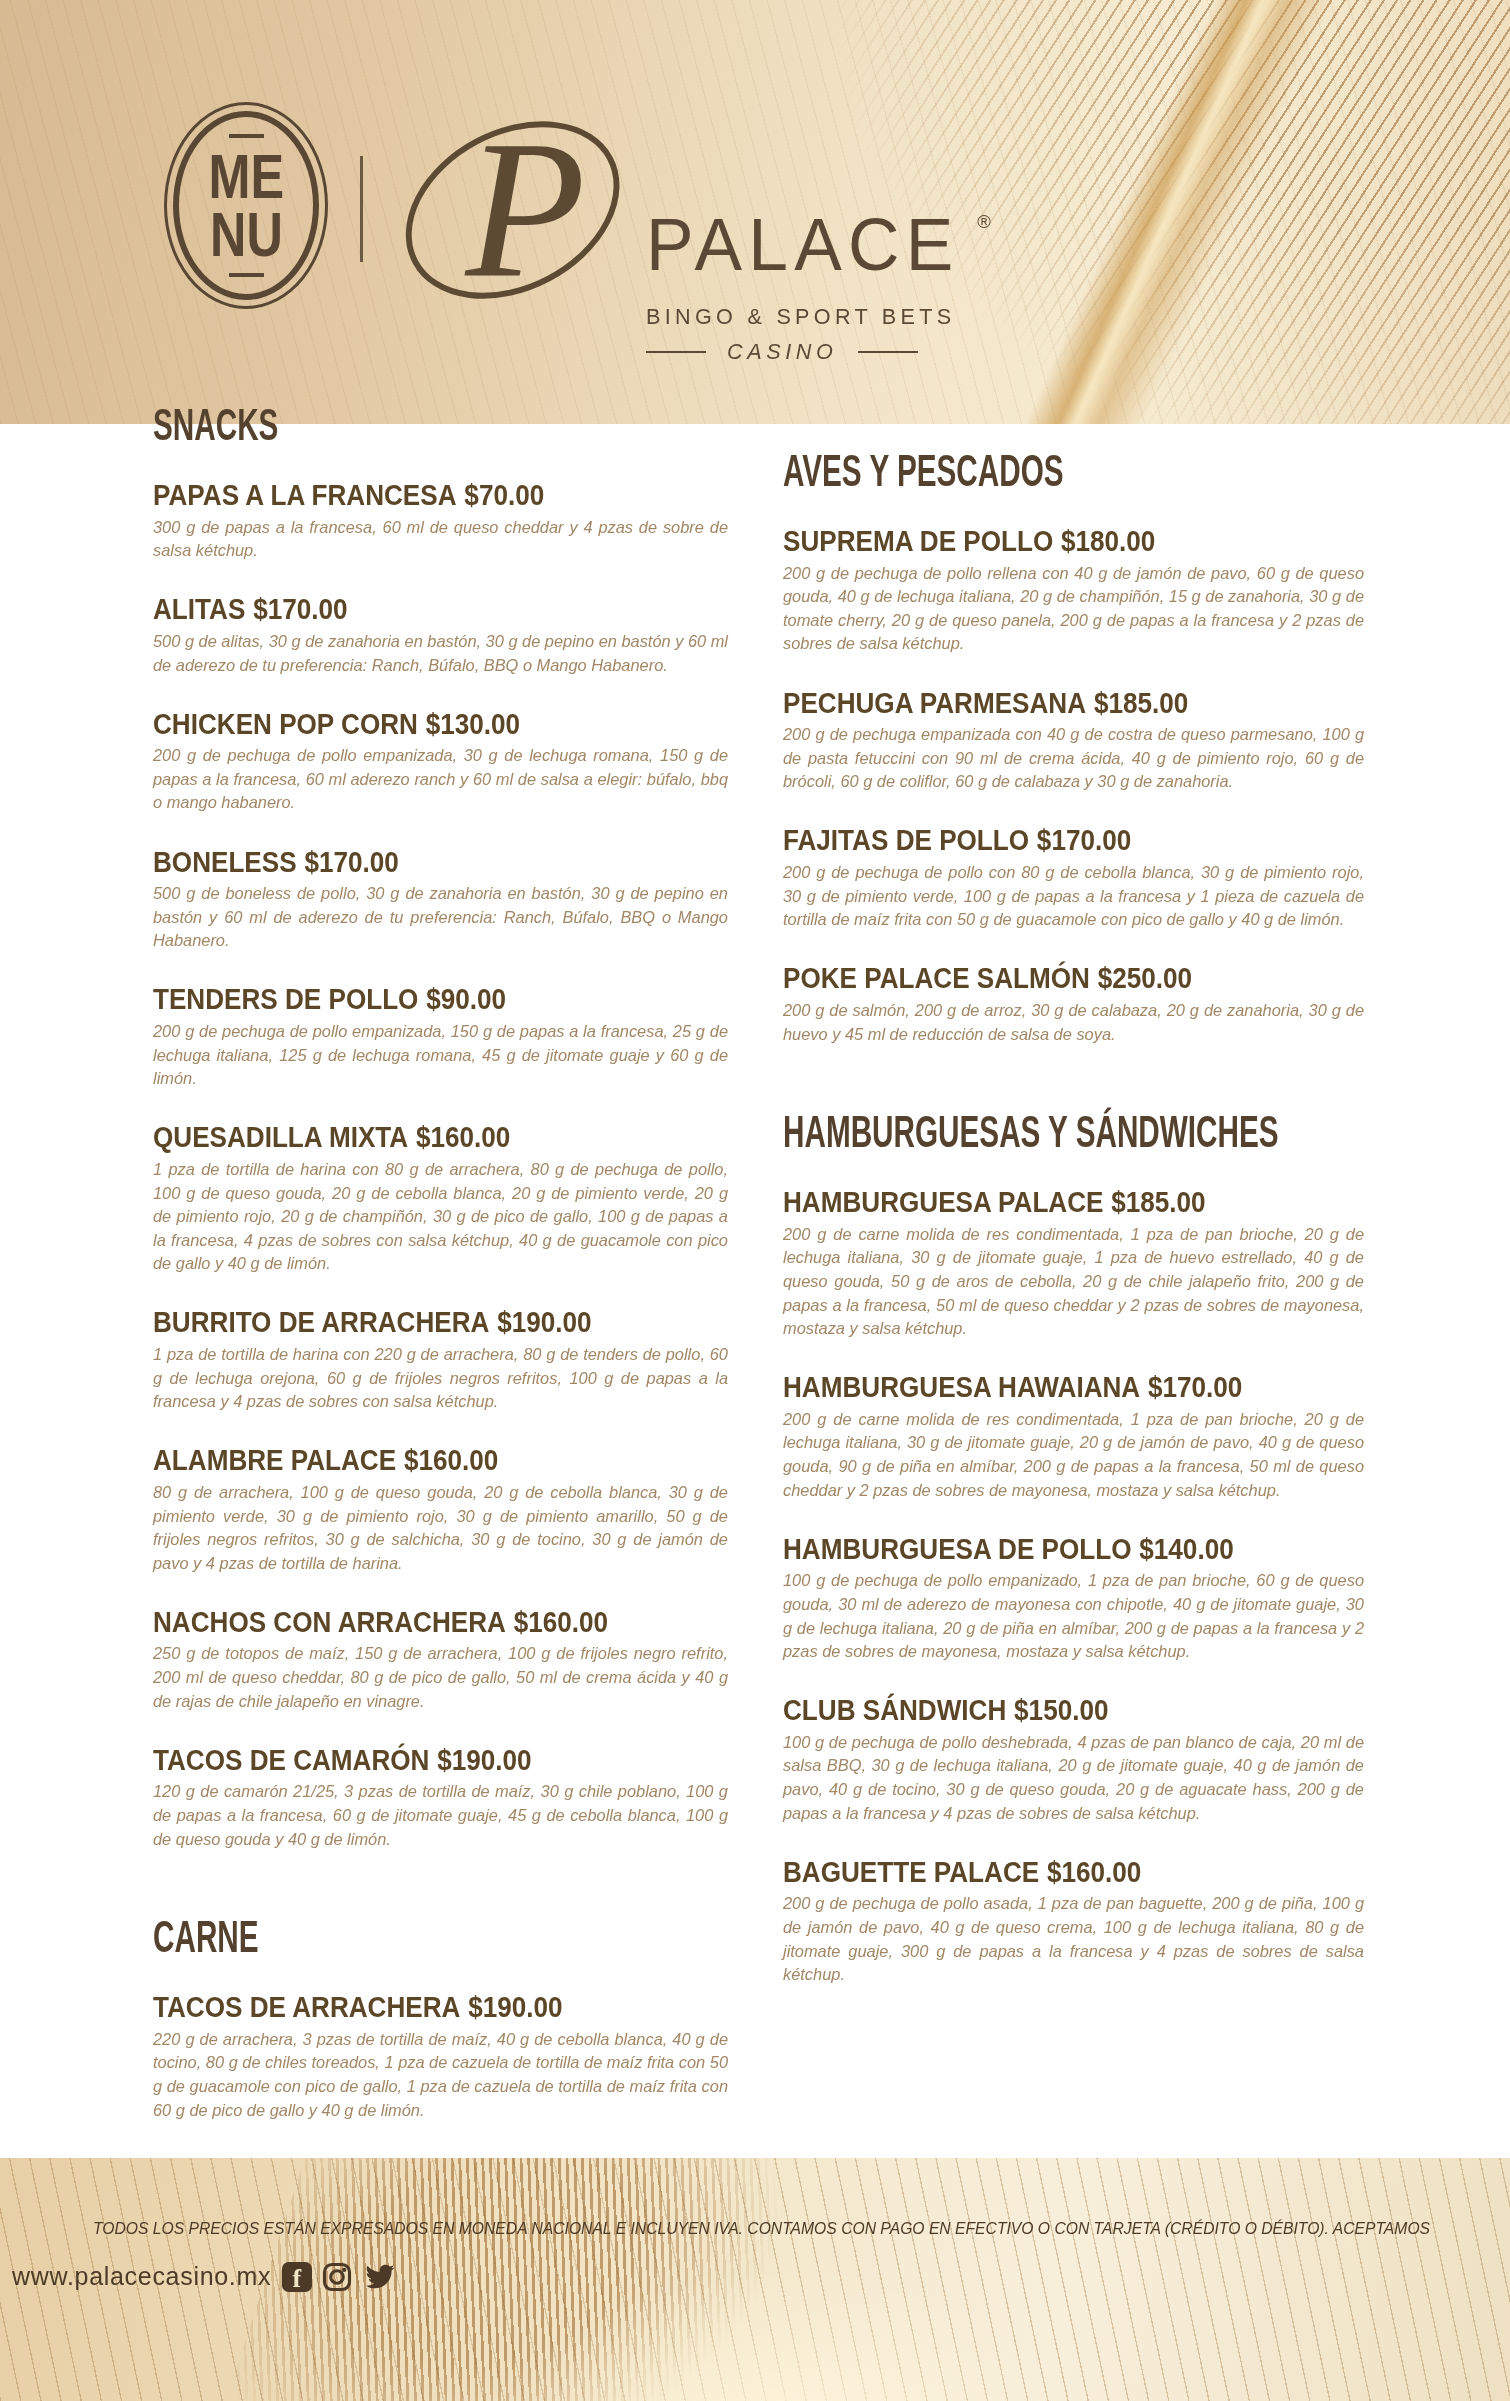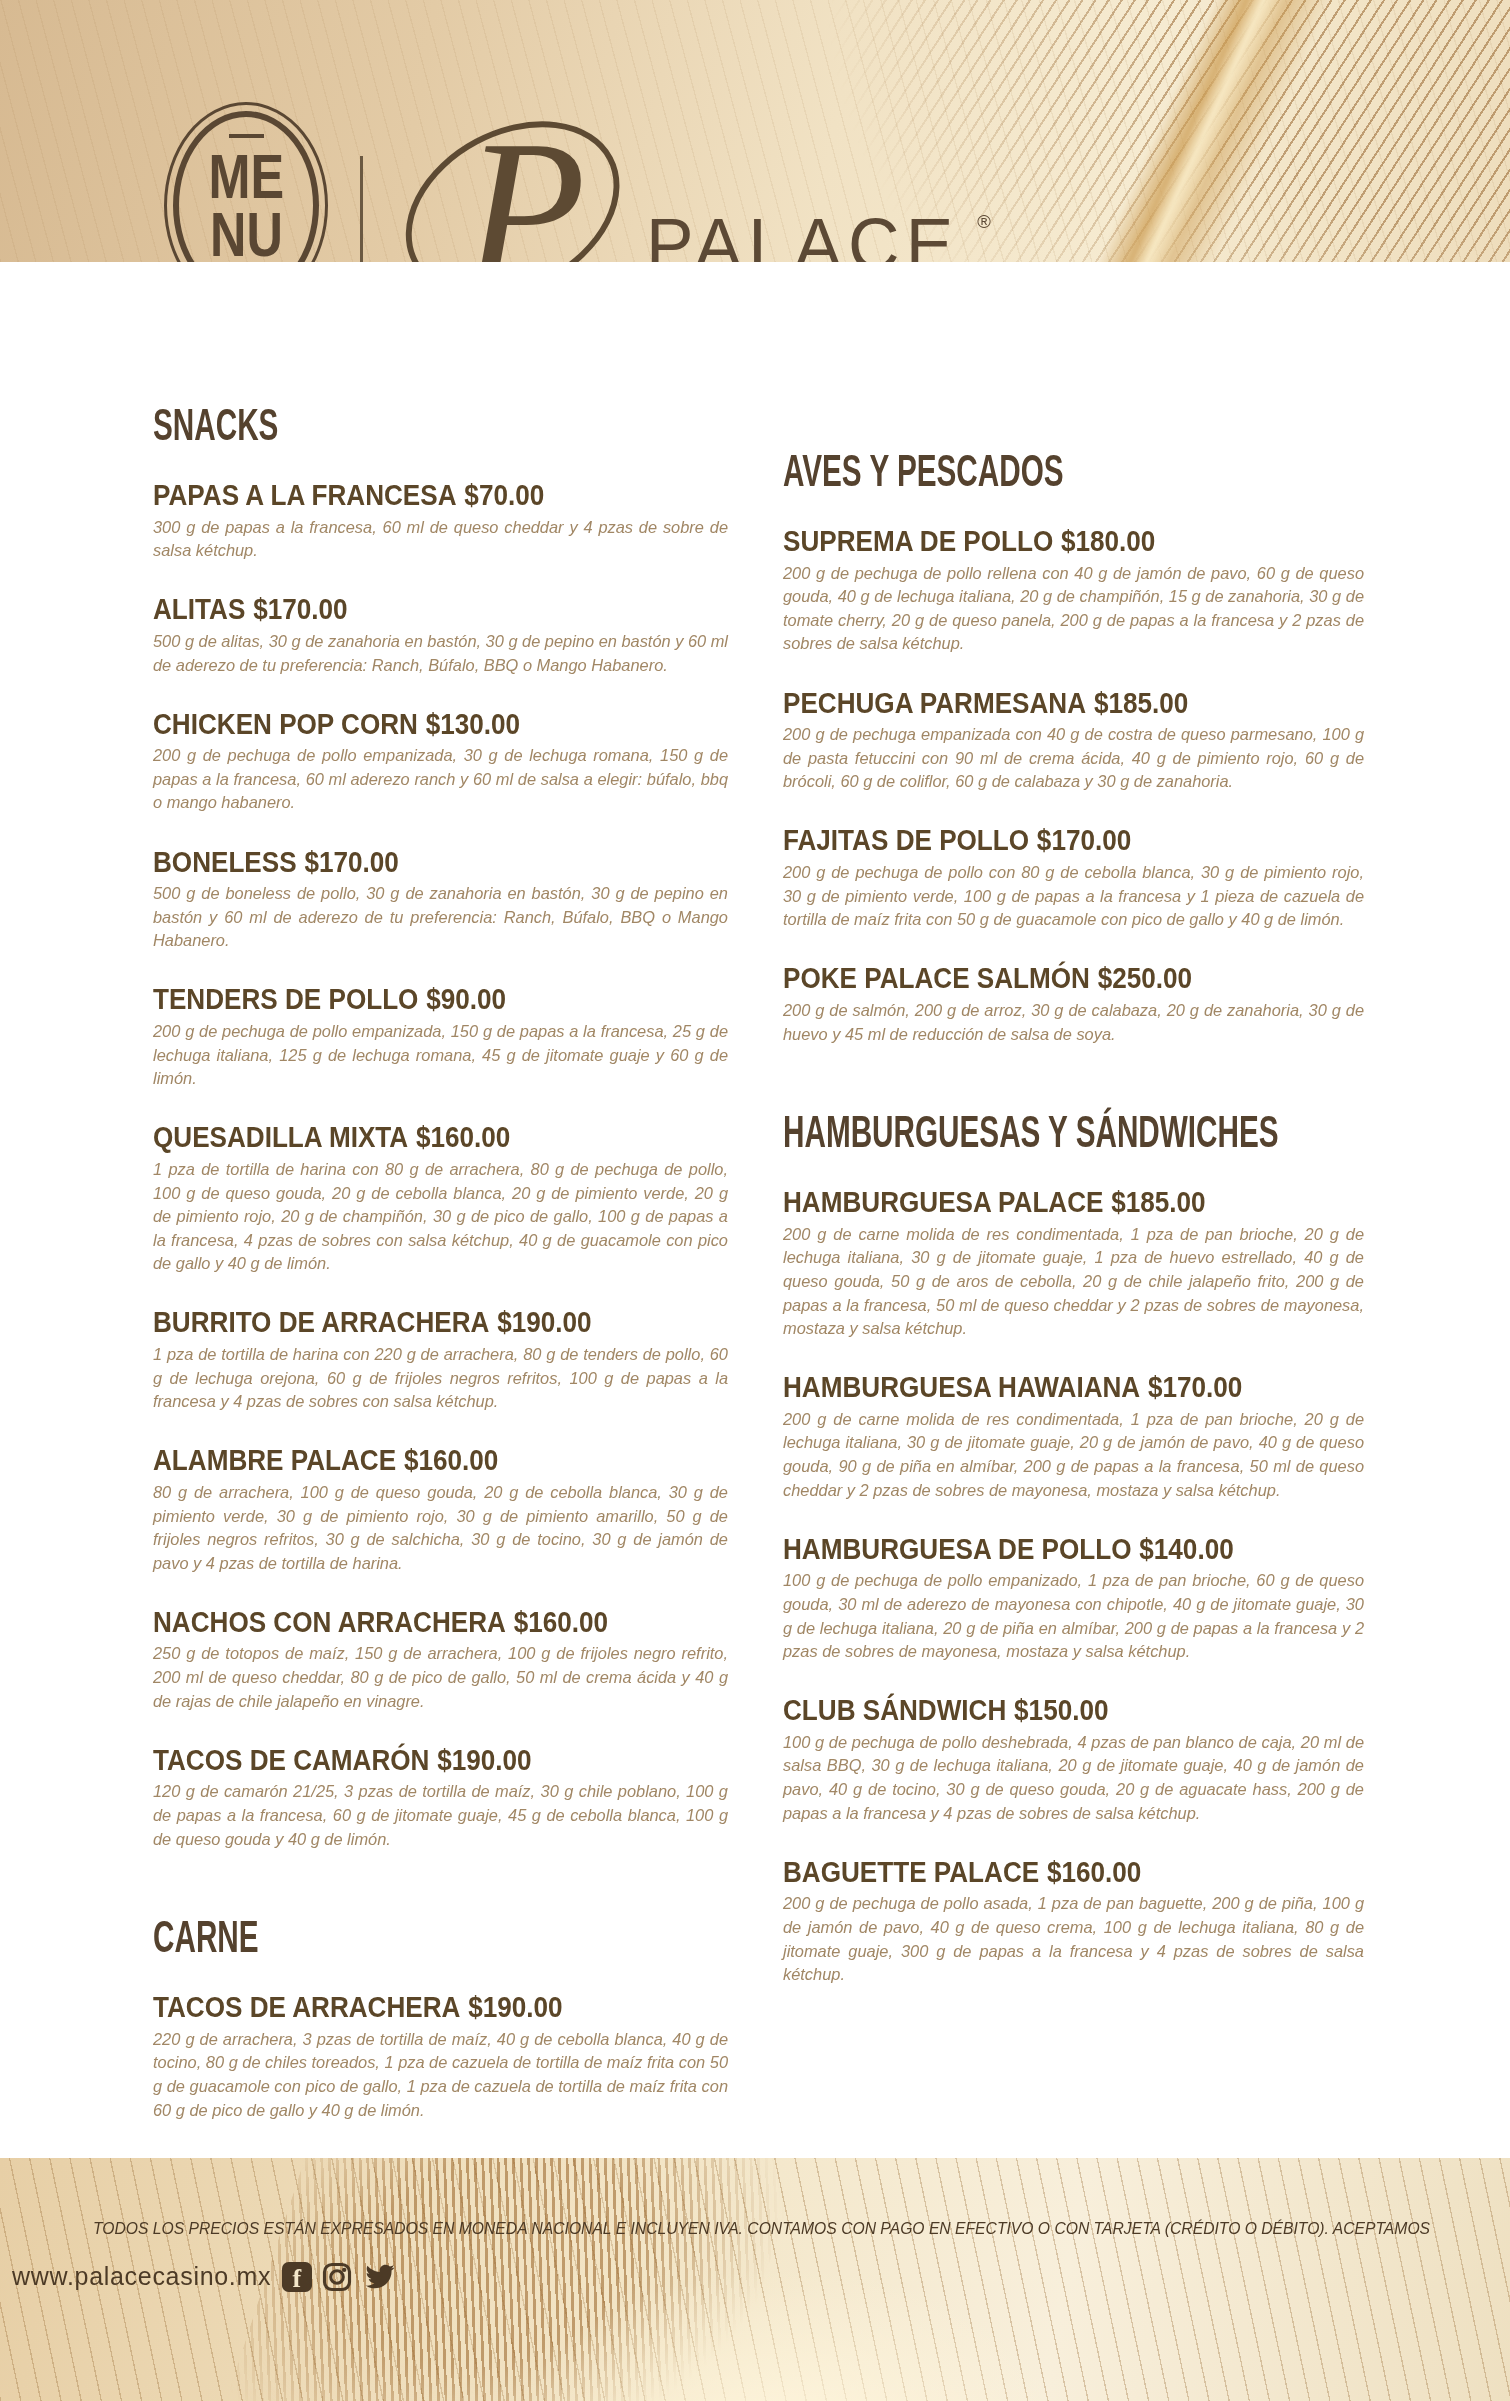--- a/index.html
+++ b/index.html
@@ -2,21 +2,21 @@
 <html style="font-size:10.5px"><head>
 <meta charset="utf-8">
 <style>
   html,body{margin:0;padding:0;background:#ffffff;}
   .page{
     position:relative;width:1511px;height:2401px;overflow:hidden;background:#ffffff;
     font-family:"Liberation Sans",sans-serif;
   }
   
   .header{
-    position:absolute;left:0;top:0;width:1511px;height:262px;
+    position:absolute;left:0;top:0;width:1511px;height:424px;
     background:linear-gradient(100deg,#d7ba92 0%,#e3cba6 28%,#f1e2c4 55%,#f6ebd1 75%,#eeddbc 100%);
     overflow:hidden;
   }
   .header-mesh{
     position:absolute;left:0;top:0;width:100%;height:100%;
     background:repeating-linear-gradient(75deg,rgba(160,120,70,.10) 0 1.3px,transparent 1.3px 17px);
   }
   .header-fan{
     position:absolute;right:-52px;top:-79px;width:754px;height:538px;
     background:repeating-linear-gradient(115deg,rgba(150,101,47,.55) 0 2px,transparent 2px 11px);
@@ -50,21 +50,21 @@
   .logo-divider{position:absolute;left:360px;top:156px;width:3.3px;height:106px;background:#6b5942;}
   .monogram{position:absolute;left:388px;top:97px;width:246px;height:230px;}
   .brand{position:absolute;left:646px;top:207px;color:#5c4935;}
   .brand-name-row{display:flex;align-items:flex-start;}
   .brand-name{
     font-size:75px;line-height:1;letter-spacing:6.6px;
     transform:scaleX(.95);transform-origin:left center;white-space:nowrap;
   }
   .brand-reg{font-size:18.4px;margin-top:3.9px;margin-left:1.3px;}
   .brand-subtitle{margin-top:22px;font-size:21.6px;letter-spacing:4.3px;white-space:nowrap;}
-  .brand-casino{margin-top:9.2px;display:flex;align-items:center;gap:4px;}
+  .brand-casino{margin-top:9.2px;display:flex;align-items:center;gap:21px;font-style:italic;}
   .casino-rule{width:60px;height:2px;background:#5c4935;}
   .brand-tagline{font-size:21.6px;letter-spacing:4.6px;}
   
   .col{position:absolute;top:367px;}
   .col-left{left:153px;width:575px;}
   .col-right{left:783px;width:581px;}
   .section-title{
     font-weight:bold;font-size:45px;line-height:1;color:#55422e;
     transform:scaleX(.66);transform-origin:left center;white-space:nowrap;
     margin:0 0 33px 0;

